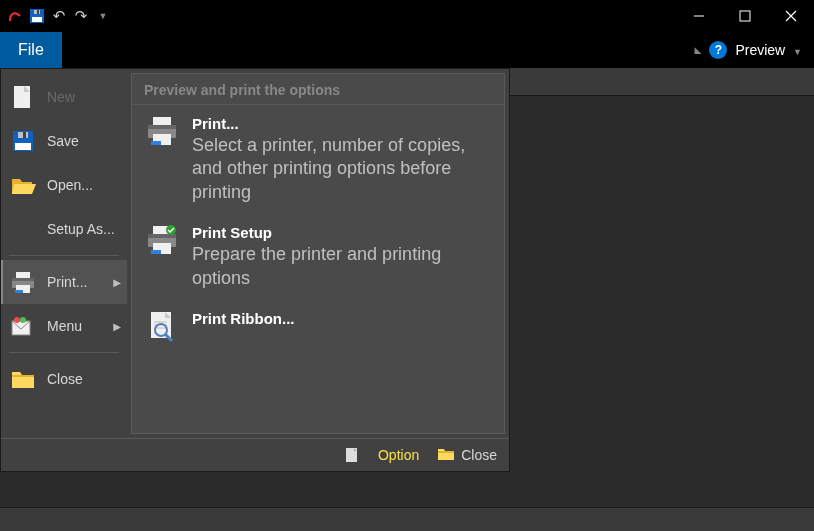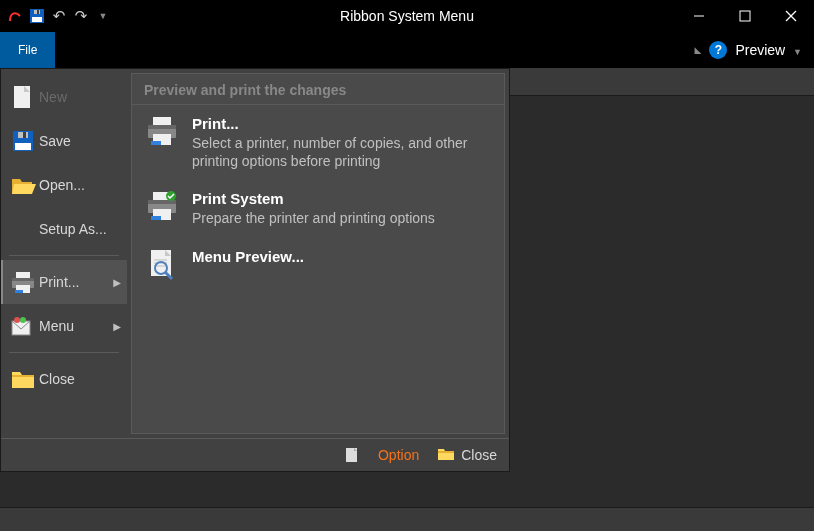--- a/index.html
+++ b/index.html
@@ -64,21 +64,21 @@
       display: flex;
       align-items: stretch;
       position: relative;
     }
     .tab-file {
       background: #005a9e;
       color: #fff;
       padding: 0 18px;
       display: flex;
       align-items: center;
-      font-size: 12px;
+      font-size: 16px;
     }
     .tab-right {
       margin-left: auto;
       display: flex;
       align-items: center;
       gap: 8px;
       padding-right: 12px;
       color: #fff;
       font-size: 14px;
     }
@@ -142,21 +142,21 @@
     .bs-left {
       width: 126px;
       background: #414141;
       padding: 6px 0;
     }
     .bs-item {
       display: flex;
       align-items: center;
       height: 44px;
       padding: 0 8px;
-      gap: 2px;
+      gap: 10px;
       color: #d8d8d8;
       font-size: 14px;
       position: relative;
     }
     .bs-item.disabled {
       color: #6a6a6a;
     }
     .bs-item.selected {
       background: #525252;
       border-left: 2px solid #888;
@@ -213,40 +213,40 @@
       flex: 1;
     }
     .bs-opt-title {
       color: #fff;
       font-size: 15px;
       font-weight: bold;
       margin-bottom: 2px;
     }
     .bs-opt-desc {
       color: #c0c0c0;
-      font-size: 14px;
+      font-size: 18px;
       line-height: 1.3;
     }
     .bs-footer {
       display: flex;
       justify-content: flex-end;
       align-items: center;
       gap: 18px;
       padding: 8px 12px;
       border-top: 1px solid #5a5a5a;
     }
     .bs-footer-btn {
       display: flex;
       align-items: center;
       gap: 6px;
       color: #d8d8d8;
       font-size: 14px;
     }
     .bs-footer-btn.disabled {
-      color: #f97316;
+      color: #fde047;
       gap: 16px;
     }
     .small-icon {
       width: 18px;
       height: 16px;
     }
   </style>
 </head>
 <body>
 
@@ -262,21 +262,20 @@
           <rect x="1" y="1" width="14" height="14" fill="#1060c0"></rect>
           <rect x="3" y="9" width="10" height="5" fill="#fff"></rect>
           <rect x="5" y="2" width="6" height="4" fill="#c0c0c0"></rect>
           <rect x="8" y="2" width="2" height="4" fill="#404040"></rect>
         </svg>
     </span>
     <span class="qat-icon" style="color:#ccc;font-size:15px;">↶</span>
     <span class="qat-icon" style="color:#ccc;font-size:15px;">↷</span>
     <span class="qat-icon" style="color:#888;font-size:9px;">▼</span>
   </div>
-  <div class="app-title">Ribbon System Menu</div>
   <div class="win-controls">
     <div class="win-btn">
       <svg width="12" height="12" viewBox="0 0 12 12">
           <line x1="1" y1="6" x2="11" y2="6" stroke="#fff" stroke-width="1"></line>
         </svg>
     </div>
     <div class="win-btn">
       <svg width="12" height="12" viewBox="0 0 12 12">
           <rect x="1" y="1" width="10" height="10" stroke="#fff" stroke-width="1" fill="none"></rect>
         </svg>
@@ -375,21 +374,21 @@
           <svg width="26" height="22" viewBox="0 0 26 22">
               <path d="M2 4 L10 4 L12 7 L24 7 L24 20 L2 20 Z" fill="#ffd860"></path>
               <rect x="2" y="7" width="22" height="2" fill="#e6b030"></rect>
             </svg>
         </span>
         <span>Close</span>
       </div>
     </div>
 
     <div class="bs-right">
-      <div class="bs-right-title">Preview and print the changes</div>
+      <div class="bs-right-title">Preview and print the options</div>
 
       <div class="bs-option">
         <span class="bs-opt-icon">
           <svg width="34" height="32" viewBox="0 0 34 32">
               <rect x="8" y="2" width="18" height="8" fill="#f0f0f0"></rect>
               <rect x="3" y="10" width="28" height="13" rx="1" fill="#888"></rect>
               <rect x="3" y="10" width="28" height="4" fill="#666"></rect>
               <rect x="8" y="19" width="18" height="11" fill="#f0f0f0"></rect>
               <rect x="6" y="26" width="10" height="4" fill="#3080e0"></rect>
             </svg>
@@ -406,39 +405,39 @@
               <rect x="8" y="2" width="18" height="8" fill="#f0f0f0"></rect>
               <rect x="3" y="10" width="28" height="13" rx="1" fill="#888"></rect>
               <rect x="3" y="10" width="28" height="4" fill="#666"></rect>
               <rect x="8" y="19" width="18" height="11" fill="#f0f0f0"></rect>
               <rect x="6" y="26" width="10" height="4" fill="#3080e0"></rect>
               <circle cx="26" cy="6" r="5" fill="#30a030"></circle>
               <path d="M23 6 L25 8 L29 4" stroke="#fff" stroke-width="1.5" fill="none"></path>
             </svg>
         </span>
         <div class="bs-opt-text">
-          <div class="bs-opt-title">Print System</div>
+          <div class="bs-opt-title">Print Setup</div>
           <div class="bs-opt-desc">Prepare the printer and printing options</div>
         </div>
       </div>
 
       <div class="bs-option">
         <span class="bs-opt-icon">
           <svg width="34" height="34" viewBox="0 0 34 34">
               <rect x="6" y="2" width="20" height="26" fill="#f0f0f0"></rect>
               <path d="M20 2 L26 8 L20 8 Z" fill="#c8c8c8"></path>
               <line x1="9" y1="12" x2="22" y2="12" stroke="#bbb"></line>
               <line x1="9" y1="15" x2="22" y2="15" stroke="#bbb"></line>
               <line x1="9" y1="18" x2="22" y2="18" stroke="#bbb"></line>
               <circle cx="16" cy="20" r="6" fill="none" stroke="#5080c0" stroke-width="2"></circle>
               <line x1="20" y1="24" x2="27" y2="31" stroke="#5080c0" stroke-width="3"></line>
             </svg>
         </span>
         <div class="bs-opt-text">
-          <div class="bs-opt-title">Menu Preview...</div>
+          <div class="bs-opt-title">Print Ribbon...</div>
         </div>
       </div>
     </div>
   </div>
 
   <div class="bs-footer">
     <div class="bs-footer-btn disabled">
       <span class="small-icon">
         <svg width="16" height="16" viewBox="0 0 16 16">
             <rect x="2" y="1" width="11" height="14" fill="#ddd"></rect>

